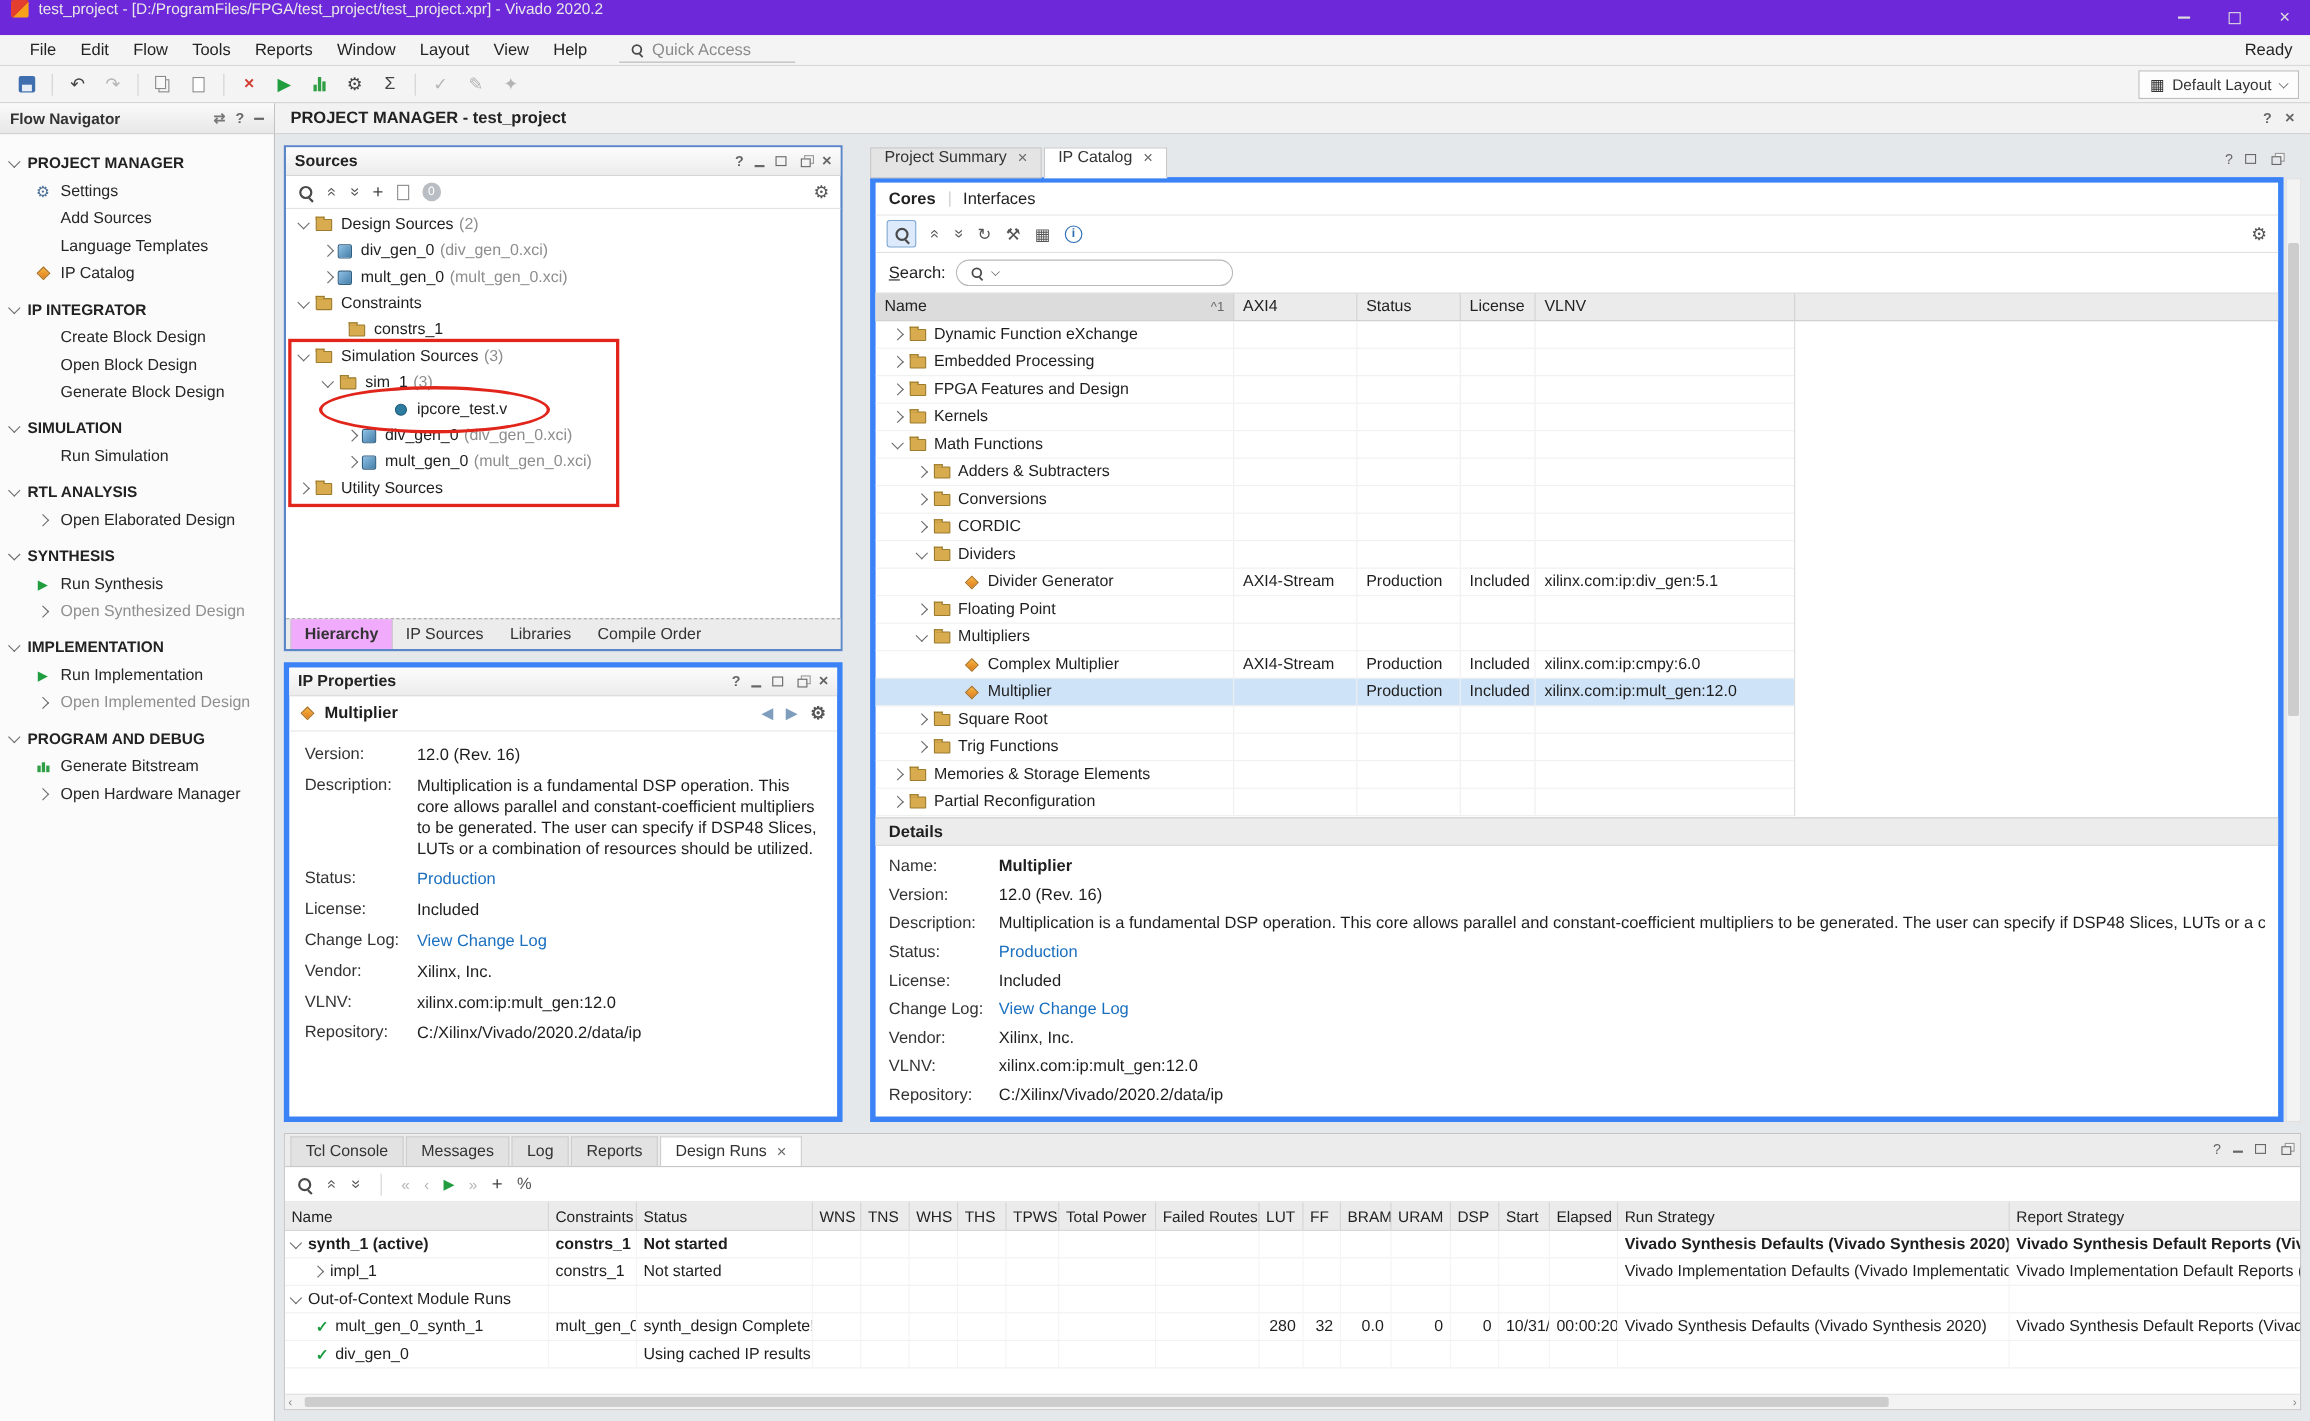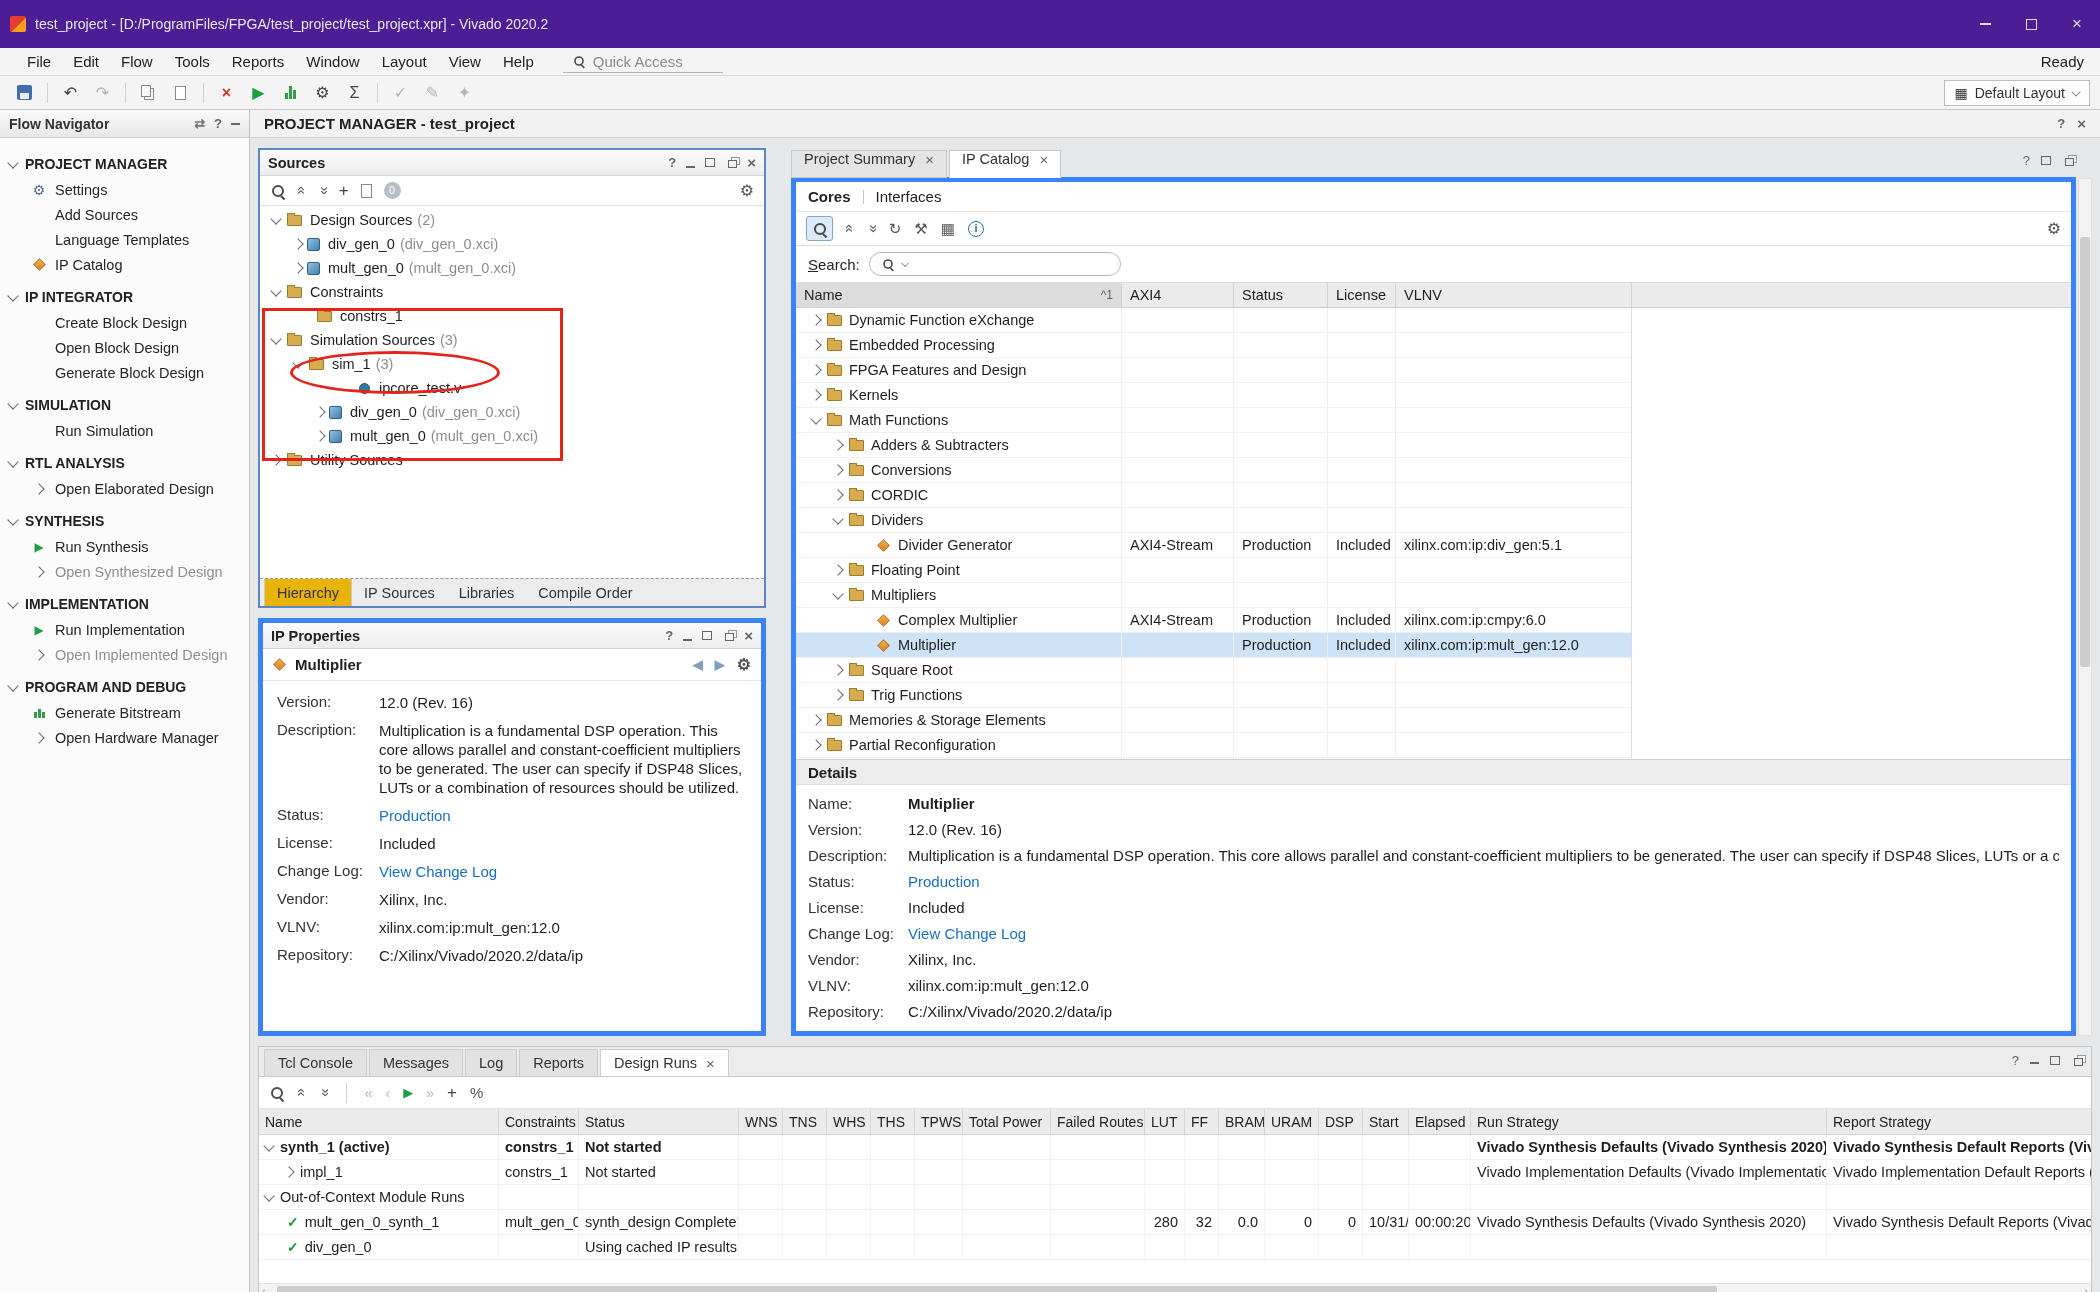--- a/index.html
+++ b/index.html
@@ -1,20 +1,20 @@
 <!DOCTYPE html>
 <html><head>
 <meta charset="utf-8">
 <style>
 *{box-sizing:border-box;margin:0;padding:0}
 body{width:2100px;height:1292px;font-family:"Liberation Sans",sans-serif;font-size:15px;color:#1e1e1e;background:#e9ebee;overflow:hidden}
 .root{position:relative;width:2100px;height:1292px;background:#e9ebee;overflow:hidden}
 
 
-.titlebar{height:48px;background:#4c1d95;color:#e8e8e8;display:flex;align-items:center;padding-left:10px;font-size:14px}
+.titlebar{height:32px;background:#6d28d9;color:#e8e8e8;display:flex;padding-left:10px;font-size:14px}
 .tb-logo{width:16px;height:16px;margin-right:9px;border-radius:2px;background:linear-gradient(135deg,#e33e30 0 55%,#f7a11a 55% 100%);flex:none}
 .tb-title{flex:1;white-space:nowrap;overflow:hidden}
 .winbtn{width:46px;height:32px;display:flex;align-items:center;justify-content:center;color:#ddd;font-size:17px;flex:none}
 .ic-min2{width:11px;height:2px;background:#ddd;display:inline-block}
 .ic-max2{width:11px;height:11px;border:1.5px solid #ddd;display:inline-block}
 
 
 .menubar{height:28px;background:#f4f4f4;display:flex;align-items:center;padding:0 16px;border-bottom:1px solid #d8d8d8}
 .menu-item{padding:0 11px;height:100%;display:flex;align-items:center;color:#222}
 .qa{margin-left:18px;display:flex;align-items:center;gap:6px;border-bottom:1px solid #b5b5b5;padding:2px 8px;color:#8b8b8b;min-width:160px}
@@ -88,21 +88,21 @@
 
 .sources-panel{height:460px;flex:none}
 .src-toolbar{height:30px;flex:none;display:flex;align-items:center;gap:12px;padding:0 10px;border-bottom:1px solid #e3e3e3}
 .tree{flex:1;padding-top:2px;overflow:hidden}
 .trow{display:flex;align-items:center;height:24px;font-size:14.5px;white-space:nowrap}
 .trow .lbl{margin-left:1px}
 .suffix{color:#8d8d8d;margin-left:5px}
 .pl0{padding-left:12px}.pl1{padding-left:34px}.pl2{padding-left:56px}.pl3{padding-left:78px}
 .src-tabs{height:28px;flex:none;background:#ececec;border-top:1px dashed #9a9a9a;display:flex;align-items:stretch;padding-left:4px}
 .stab{display:flex;align-items:center;padding:0 12px;color:#333;font-size:14.5px}
-.stab.active{background:#eab308;border-left:1px solid #c9c9c9;border-right:1px solid #c9c9c9;font-weight:normal}
+.stab.active{background:#f0abfc;border-left:1px solid #c9c9c9;border-right:1px solid #c9c9c9;font-weight:bold}
 
 
 .ipprops-panel{flex:1}
 .ipprops-title{height:32px;flex:none;display:flex;align-items:center;gap:9px;padding:0 10px;border-bottom:1px solid #e6e6e6;font-weight:bold}
 .ipt-icons{margin-left:auto;display:flex;gap:12px;align-items:center;color:#7f9dbd;font-size:13px}
 .ipprops-body{flex:1;padding:12px 14px;overflow:hidden}
 .prow{display:flex;margin-bottom:9px}
 .plabel{width:102px;flex:none;color:#333}
 .pval{flex:1;line-height:19px}
 .link{color:#1a6fbf}

